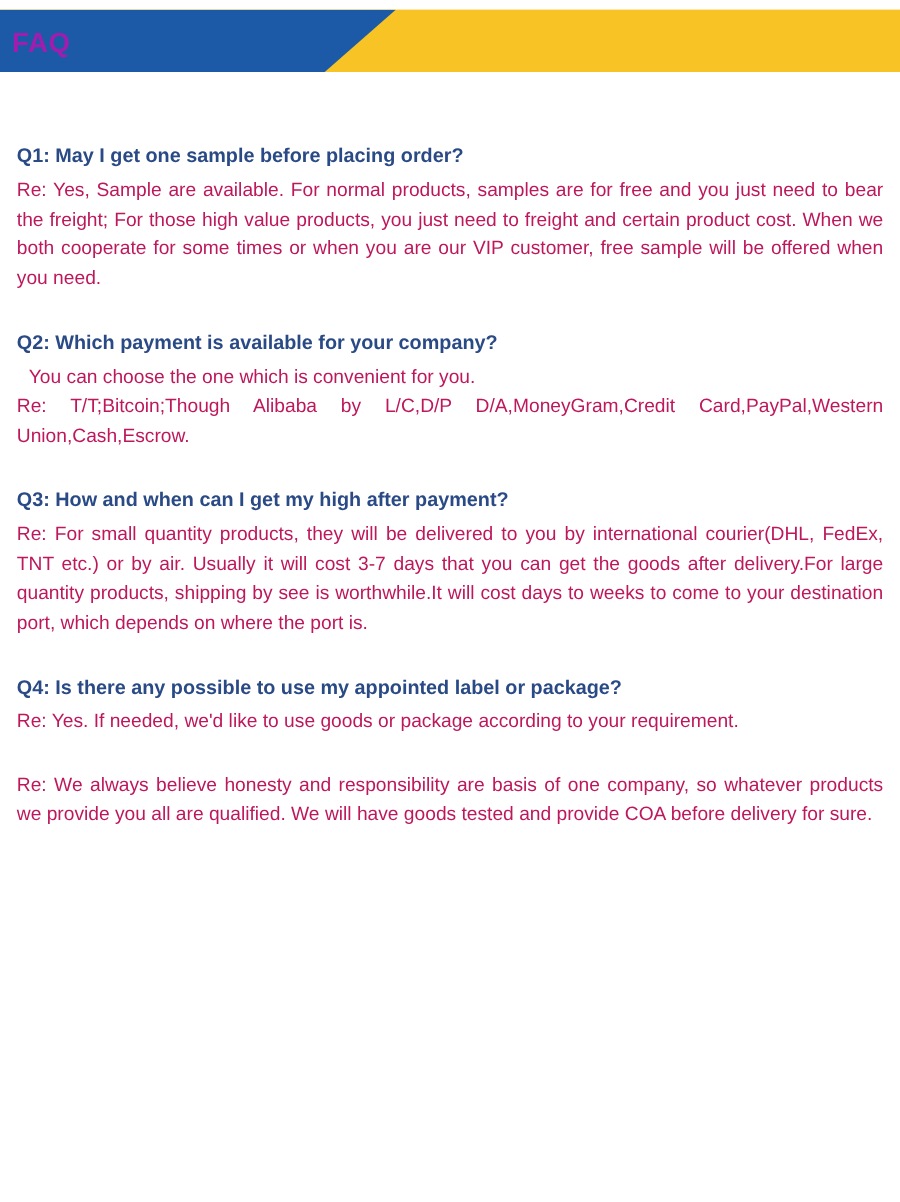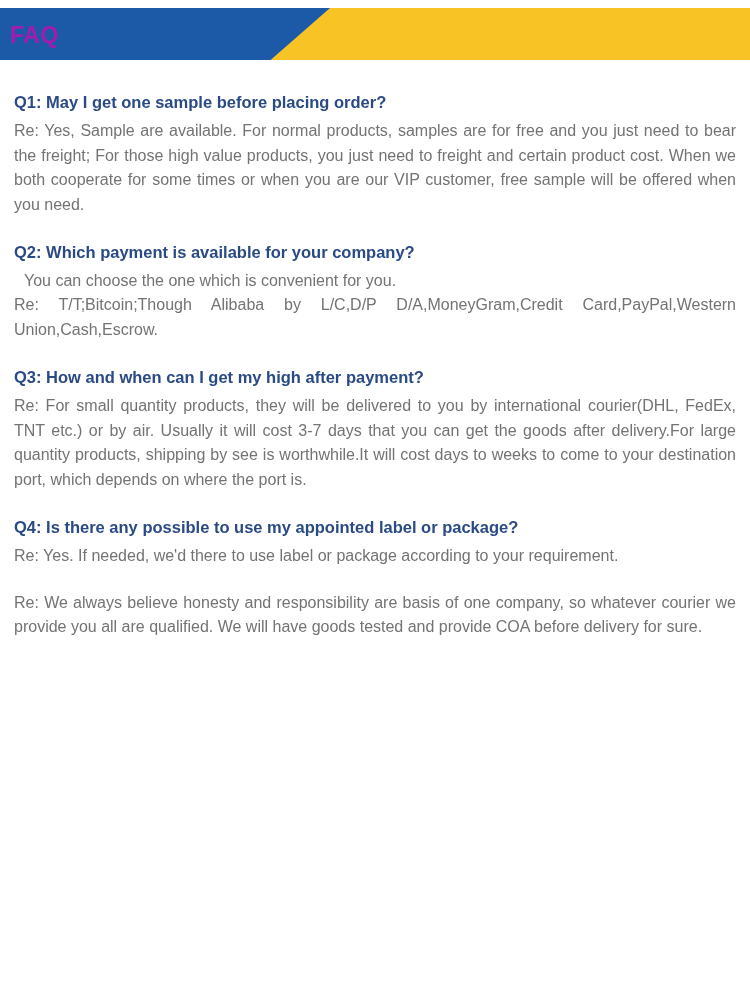--- a/index.html
+++ b/index.html
@@ -50,35 +50,36 @@
   }
 
   
   .faq-body {
     padding: 22px 14px 0 14px;
     box-sizing: border-box;
     width: 750px;
   }
   .faq-item {
     margin-bottom: 22px;
+    margin-top: 28px;
   }
   .faq-item:last-child {
     margin-bottom: 0;
   }
   .faq-q {
     font-size: 16.5px;
     font-weight: bold;
     color: #2a4a86;
     line-height: 1.5;
     margin: 0 0 4px 0;
   }
   .faq-a {
     font-size: 16px;
     font-weight: normal;
-    color: #737373;
+    color: #be185d;
     line-height: 1.55;
     margin: 0;
     text-align: justify;
     text-justify: inter-word;
     hyphens: auto;
   }
   .no-justify {
     text-align: left;
   }
 </style>
@@ -104,21 +105,21 @@
     <p class="faq-a">Re: T/T;Bitcoin;Though Alibaba by L/C,D/P D/A,MoneyGram,Credit Card,PayPal,Western Union,Cash,Escrow.</p>
   </div>
 
   <div class="faq-item">
     <p class="faq-q">Q3: How and when can I get my high after payment?</p>
     <p class="faq-a">Re: For small quantity products, they will be delivered to you by international courier(DHL, FedEx, TNT etc.) or by air. Usually it will cost 3-7 days that you can get the goods after delivery.For large quantity products, shipping by see is worthwhile.It will cost days to weeks to come to your destination port, which depends on where the port is.</p>
   </div>
 
   <div class="faq-item">
     <p class="faq-q">Q4: Is there any possible to use my appointed label or package?</p>
-    <p class="faq-a">Re: Yes. If needed, we'd there to use label or package according to your requirement.</p>
+    <p class="faq-a">Re: Yes. If needed, we'd like to use goods or package according to your requirement.</p>
   </div>
 
   <div class="faq-item">
-    <p class="faq-a">Re: We always believe honesty and responsibility are basis of one company, so whatever courier we provide you all are qualified. We will have goods tested and provide COA before delivery for sure.</p>
+    <p class="faq-a">Re: We always believe honesty and responsibility are basis of one company, so whatever products we provide you all are qualified. We will have goods tested and provide COA before delivery for sure.</p>
   </div>
 
 
 </div>
 
 </body></html>

